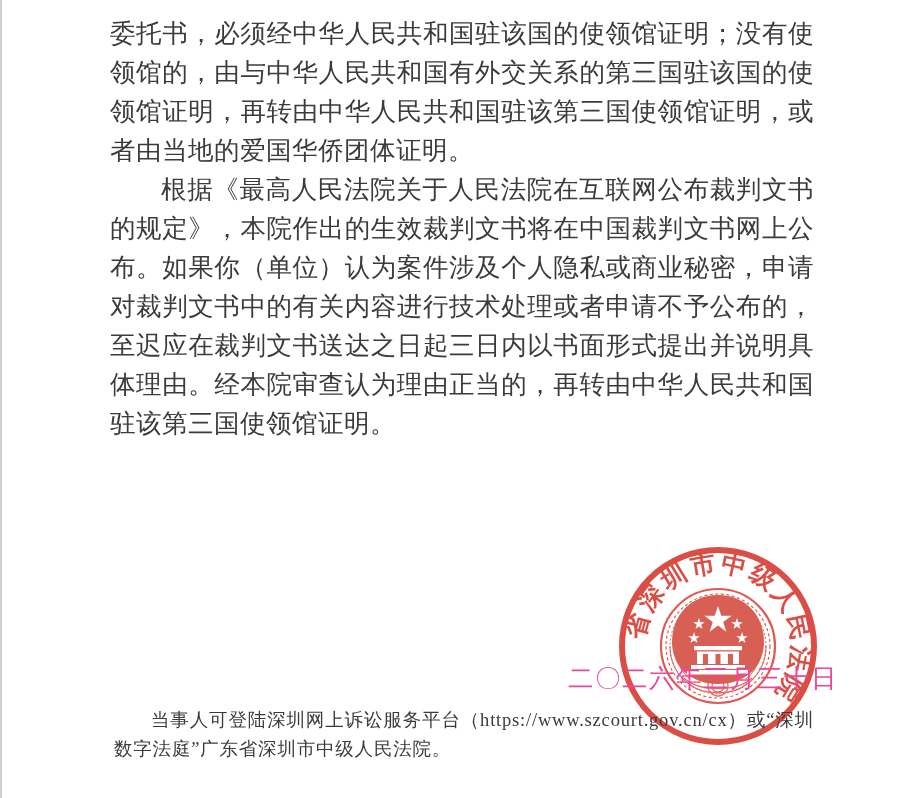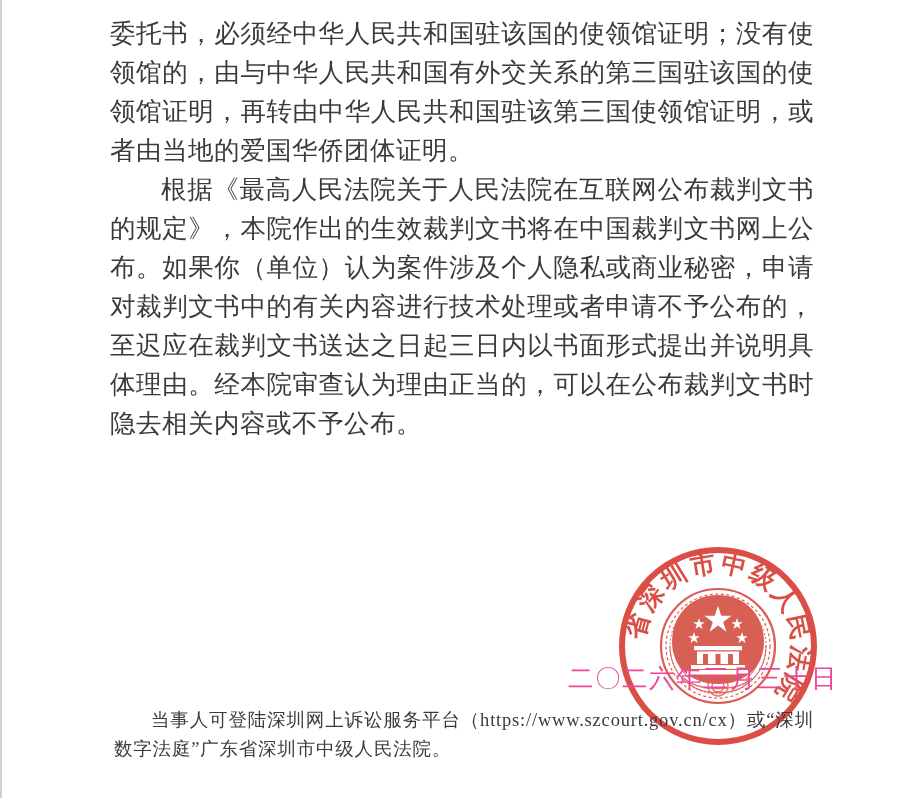--- a/index.html
+++ b/index.html
@@ -92,21 +92,21 @@
   }
   .seal svg { display: block; }
 </style>
 </head>
 <body>
 
 <div id="page">
 
   <div class="doc-body">
     <p class="para">委托书，必须经中华人民共和国驻该国的使领馆证明；没有使领馆的，由与中华人民共和国有外交关系的第三国驻该国的使领馆证明，再转由中华人民共和国驻该第三国使领馆证明，或者由当地的爱国华侨团体证明。</p>
-    <p class="para indent">根据《最高人民法院关于人民法院在互联网公布裁判文书的规定》，本院作出的生效裁判文书将在中国裁判文书网上公布。如果你（单位）认为案件涉及个人隐私或商业秘密，申请对裁判文书中的有关内容进行技术处理或者申请不予公布的，至迟应在裁判文书送达之日起三日内以书面形式提出并说明具体理由。经本院审查认为理由正当的，可以在公布裁判文书时隐去相关内容或不予公布。</p>
+    <p class="para indent">根据《最高人民法院关于人民法院在互联网公布裁判文书的规定》，本院作出的生效裁判文书将在中国裁判文书网上公布。如果你（单位）认为案件涉及个人隐私或商业秘密，申请对裁判文书中的有关内容进行技术处理或者申请不予公布的，至迟应在裁判文书送达之日起三日内以书面形式提出并说明具体理由。经本院审查认为理由正当的，再转由中华人民共和国驻该第三国使领馆证明。</p>
   </div>
 
   <div class="seal">
     <svg width="200" height="200" viewBox="0 0 200 200" xmlns="http://www.w3.org/2000/svg">
       <defs>
         <path id="ringpath" d="M 100,100 m -74,0 a 74,74 0 1 1 148,0 a 74,74 0 1 1 -148,0"></path>
       </defs>
 
       <circle cx="100" cy="100" r="96" fill="none" stroke="#d6362c" stroke-width="6"></circle>
 

